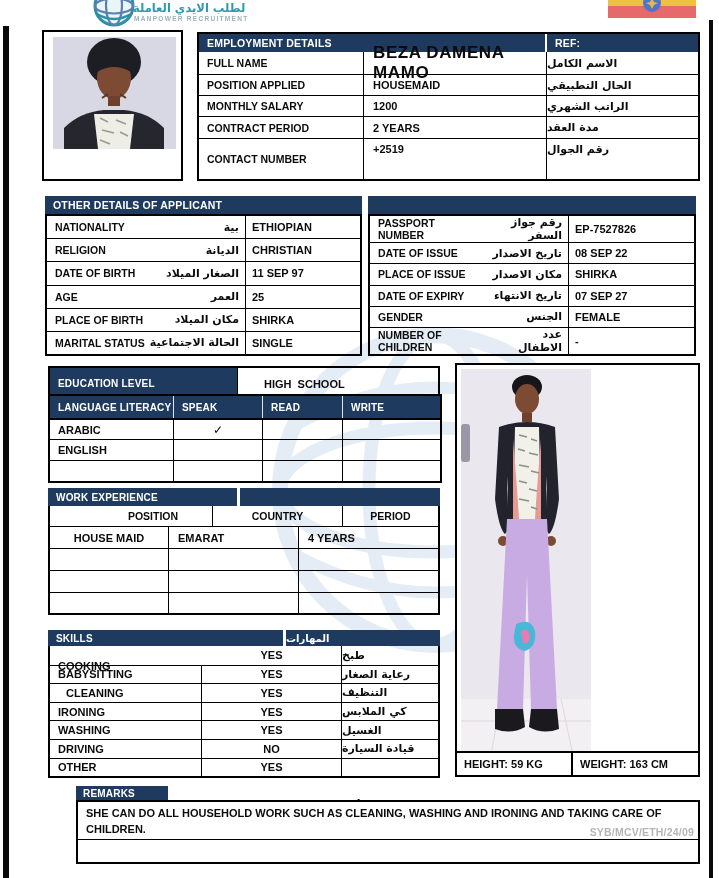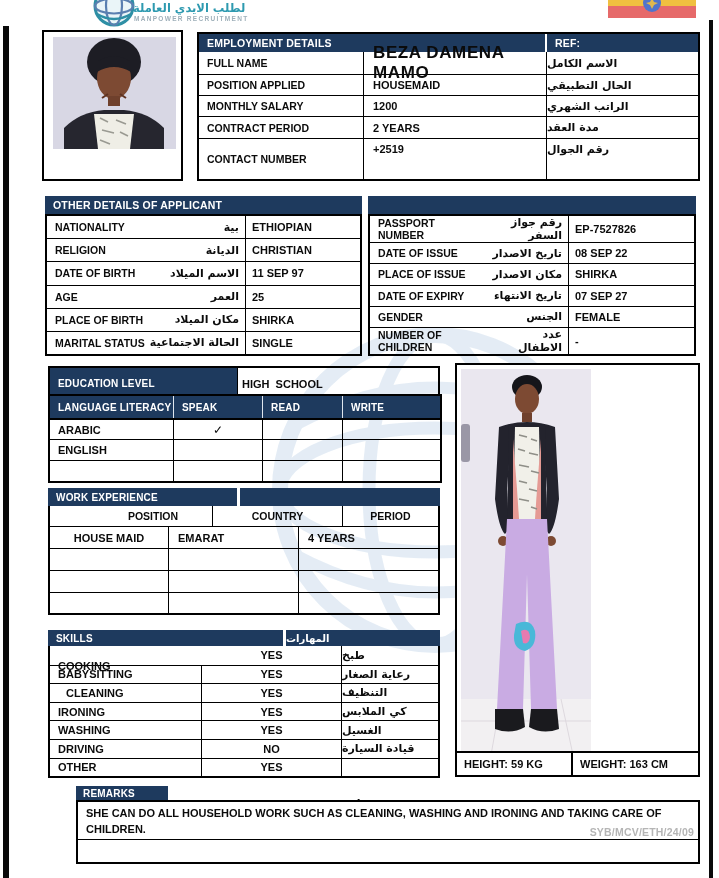--- a/index.html
+++ b/index.html
@@ -185,21 +185,21 @@
     <div class="od-row">
       <div class="od-lblcell" style="width:199px;">
           <span class="lbl">RELIGION</span>
           <span class="val ar">الديانة</span>
         </div>
       <div class="od-valcell val">CHRISTIAN</div>
     </div>
     <div class="od-row">
       <div class="od-lblcell" style="width:199px;">
           <span class="lbl">DATE OF BIRTH</span>
-          <span class="val ar">الاسم الميلاد</span>
+          <span class="val ar">الصغار الميلاد</span>
         </div>
       <div class="od-valcell val">11 SEP 97</div>
     </div>
     <div class="od-row">
       <div class="od-lblcell" style="width:199px;">
           <span class="lbl">AGE</span>
           <span class="val ar">العمر</span>
         </div>
       <div class="od-valcell val">25</div>
     </div>
@@ -259,21 +259,21 @@
       <div class="od-lblcell" style="width:199px;">
           <span class="lbl">NUMBER OF CHILDREN</span>
           <span class="val ar">عدد الاطفال</span>
         </div>
       <div class="od-valcell val">-</div>
     </div>
   </div>
 
   <div class="abs flexr" style="left:48px; top:366px; width:392px; height:35px; border:2px solid #000;">
     <div class="navy vc bar-txt" style="width:188px; padding-left:8px; border-right:1px solid #000;">EDUCATION LEVEL</div>
-    <div class="vc val" style="flex:1; padding-left:4px; white-space:pre;">HIGH  SCHOOL</div>
+    <div class="vc val" style="flex:1; padding-left:26px; white-space:pre;">HIGH  SCHOOL</div>
   </div>
 
   <div class="lang">
     <div class="lang-hd navy">
       <div class="bar-txt" style="width:124px;">LANGUAGE LITERACY</div>
       <div class="bar-txt" style="width:89px;">SPEAK</div>
       <div class="bar-txt" style="width:80px;">READ</div>
       <div class="bar-txt" style="flex:1;">WRITE</div>
     </div>
     <div class="lang-row" style="border-top:2px solid #000;">

